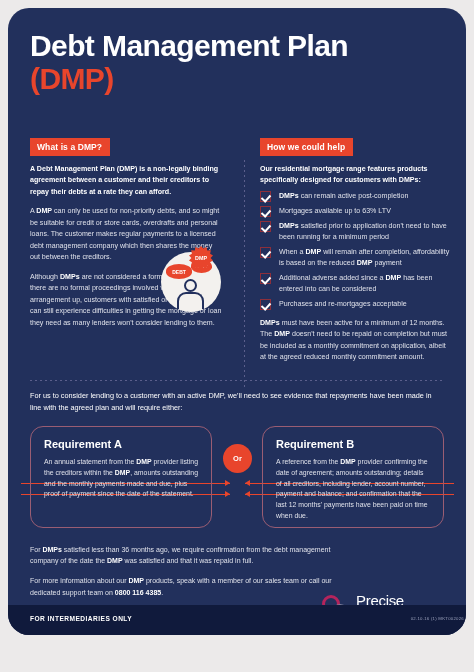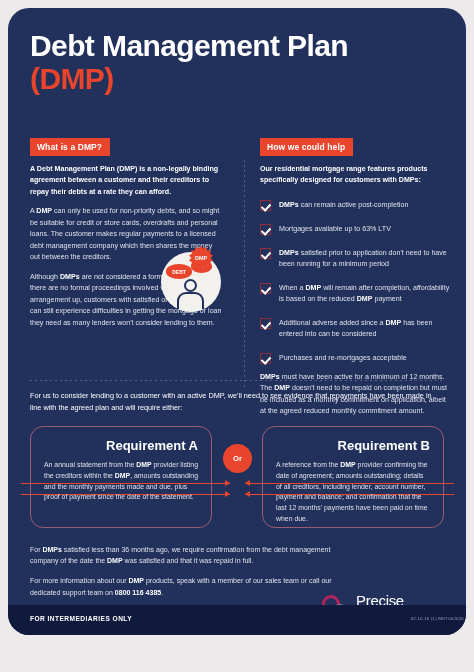--- a/index.html
+++ b/index.html
@@ -74,21 +74,21 @@
   }
   .bubble.b1{left:8px;top:18px;width:26px;height:15px;font-size:5px;}
   .bubble.b2{left:33px;top:14px;width:21px;height:13px;font-size:4.4px;}
   .burst{
     position:absolute;left:31px;top:0px;width:24px;height:24px;
     background:#e8452c;color:#fff;font-size:5.4px;font-weight:bold;
     display:flex;align-items:center;justify-content:center;
     clip-path:polygon(50% 0%,60% 10%,73% 4%,76% 19%,91% 18%,88% 32%,100% 40%,90% 50%,100% 60%,88% 68%,91% 82%,76% 81%,73% 96%,60% 90%,50% 100%,40% 90%,27% 96%,24% 81%,9% 82%,12% 68%,0% 60%,10% 50%,0% 40%,12% 32%,9% 18%,24% 19%,27% 4%,40% 10%);
   }
   
-  .check-row{display:flex;align-items:flex-start;margin-top:13px;}
+  .check-row{display:flex;align-items:flex-start;margin-top:4px;}
   .chk{
     flex:0 0 auto;width:11px;height:11px;margin-right:8px;margin-top:0px;
     border:1.5px solid #8d2f3b;box-sizing:border-box;position:relative;
   }
   .chk:after{
     content:"";position:absolute;left:2px;top:1px;
     width:4px;height:7px;border:solid #ffffff;border-width:0 2px 2px 0;
     transform:rotate(42deg);
   }
   .check-txt{font-size:7.1px;line-height:1.55;color:#dfe1ea;}
@@ -105,21 +105,21 @@
   }
   
   .reqs{position:absolute;left:22px;top:418px;width:414px;height:102px;}
   .reqbox{
     position:absolute;top:0;width:182px;height:102px;
     border:1px solid #9a5d73;border-radius:13px;box-sizing:border-box;
     padding:11px 13px 0 13px;
   }
   .reqbox.a{left:0;}
   .reqbox.b{right:0;}
-  .req-title{font-size:13px;font-weight:bold;color:#ffffff;text-align:right;}
+  .req-title{font-size:11px;font-weight:bold;color:#ffffff;}
   .req-txt{font-size:6.9px;line-height:1.57;color:#dfe1ea;margin-top:7px;}
   .req-txt b{color:#ffffff;font-weight:bold;}
   .orbubble{
     position:absolute;left:193px;top:18px;width:29px;height:29px;
     border-radius:50%;background:#e8452c;color:#fff;
     font-size:7.5px;font-weight:bold;
     display:flex;align-items:center;justify-content:center;z-index:3;
   }
   .arrow{position:absolute;height:1.4px;background:#e8452c;}
   .arrow:after{

